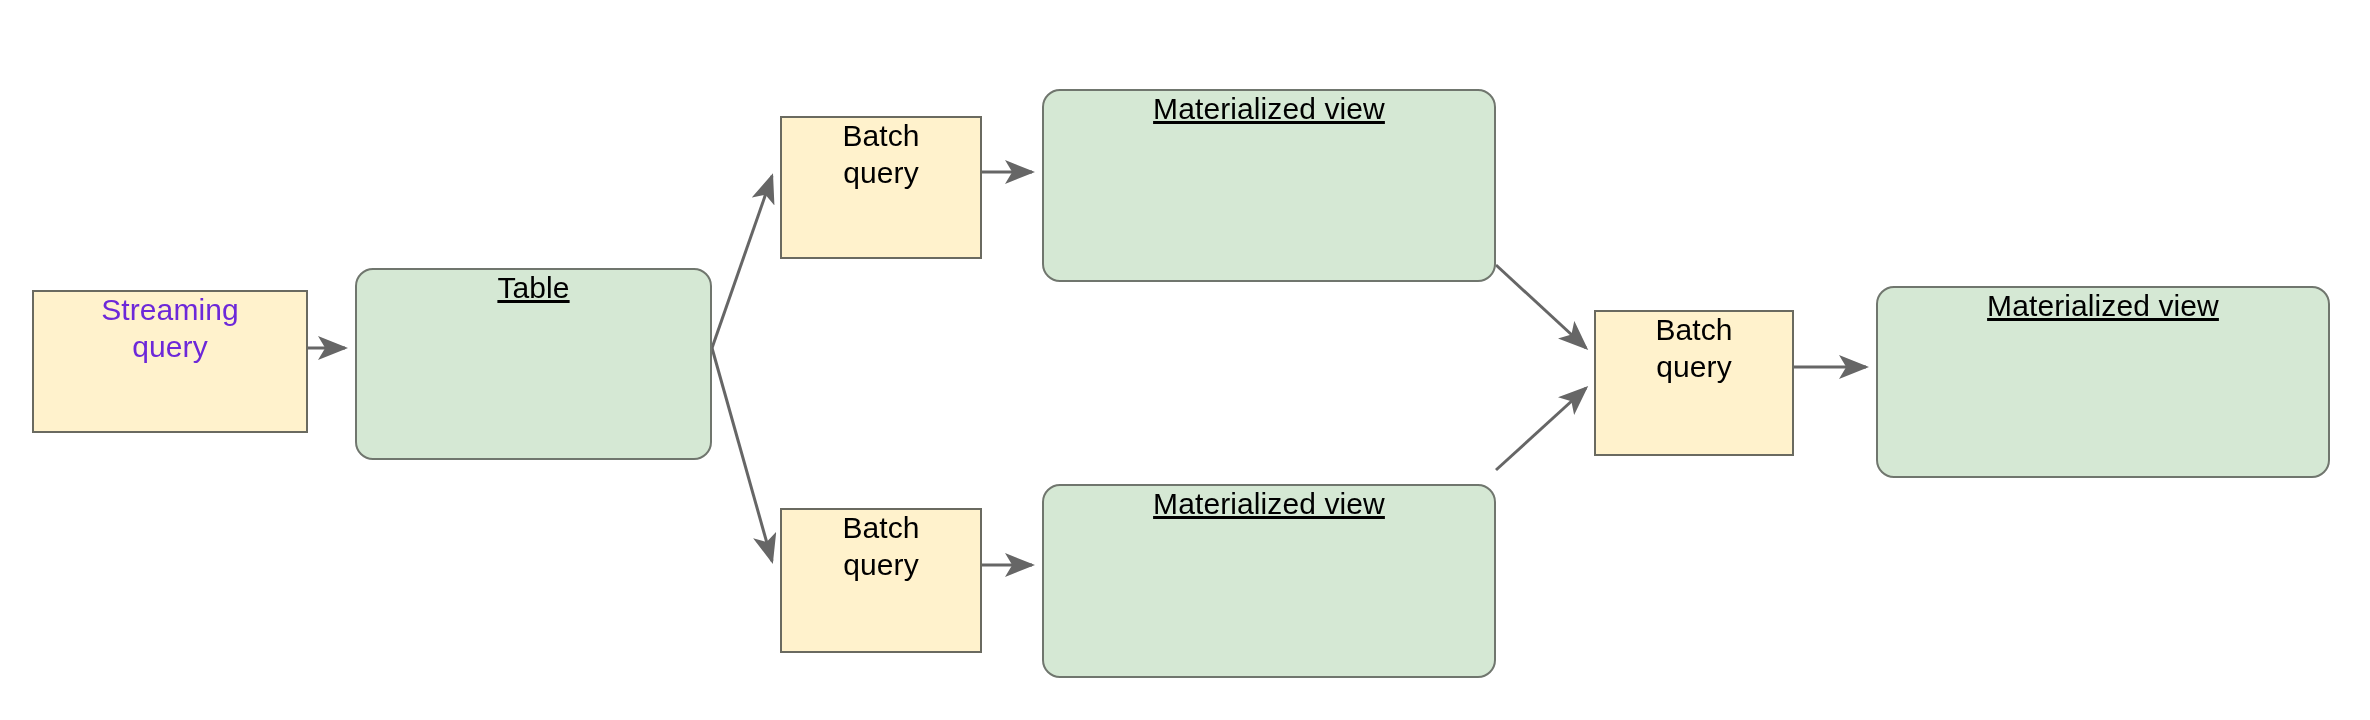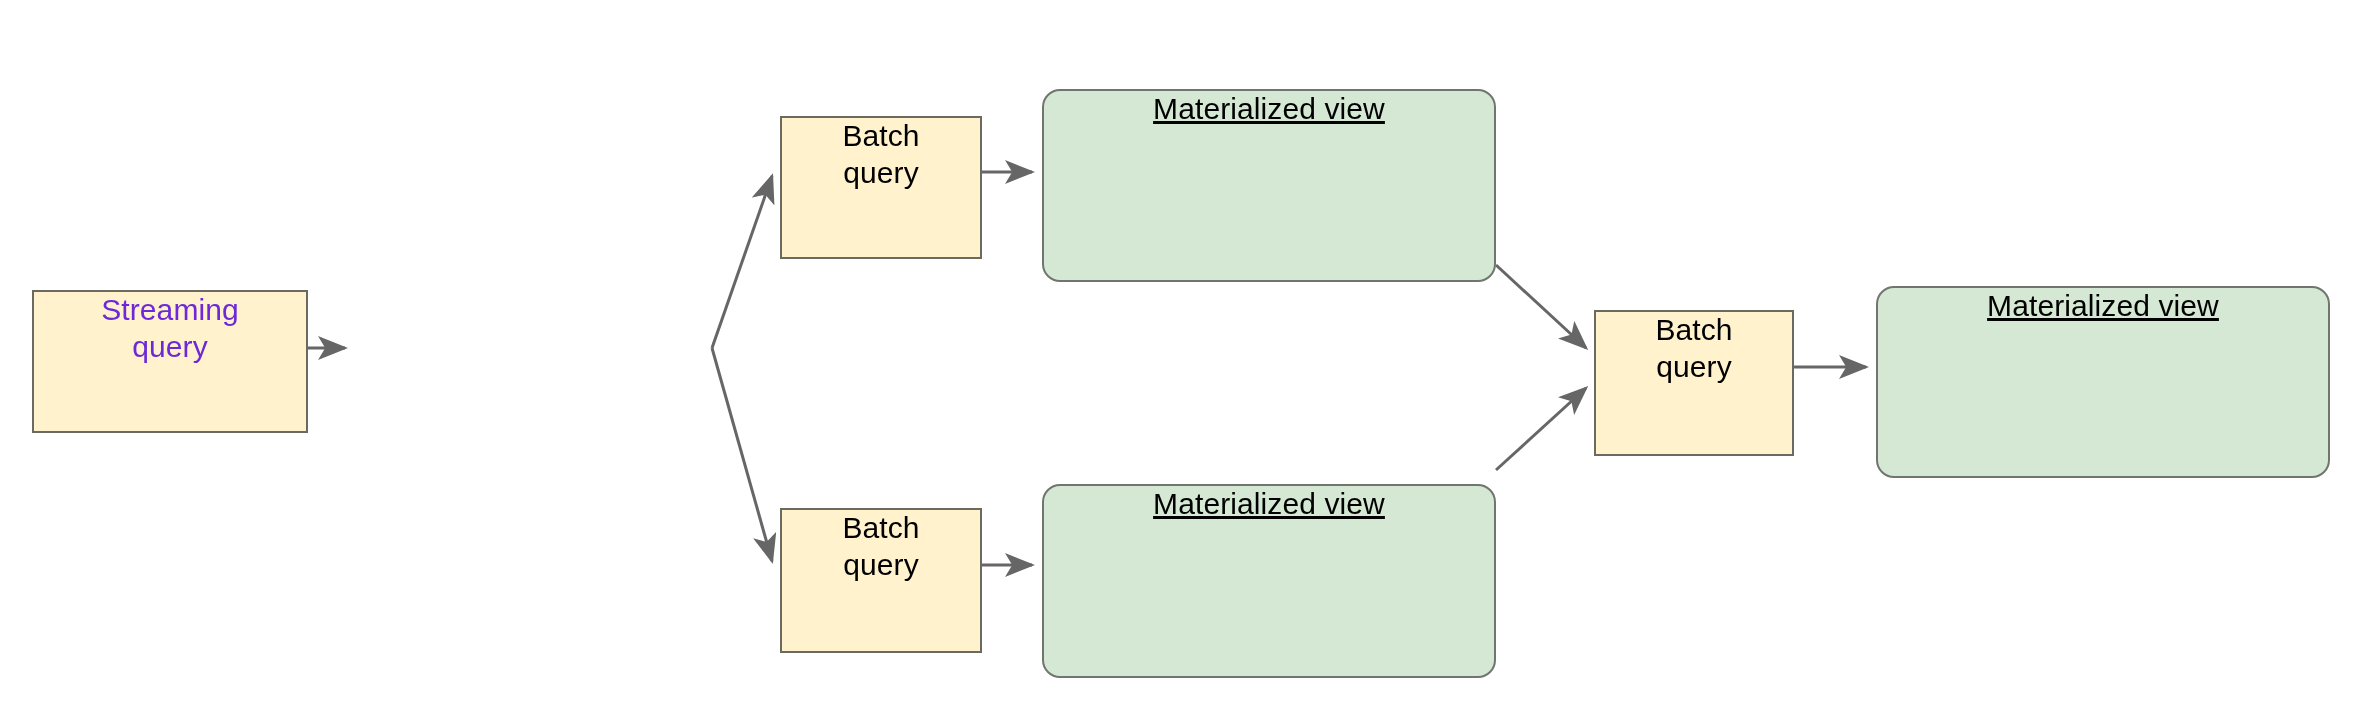--- a/index.html
+++ b/index.html
@@ -84,20 +84,23 @@
     <path fill="none" stroke="#666666" stroke-width="3" marker-end="url(#arrowhead)" d="M 1496 470 L 1586 388"></path>
 
     <path fill="none" stroke="#666666" stroke-width="3" marker-end="url(#arrowhead)" d="M 1794 367 L 1866 367"></path>
   </svg>
 
   <div class="node query" id="n-streaming-query" style="left: 32px; top: 274px; width: 276px; height: 143px; background: rgb(255, 242, 204); border-color: rgb(106, 106, 96); color: #6d28d9;">
     <span class="node-label">Streaming
 query</span>
   </div>
 
+  <div class="node store" id="n-table" style="left: 355px; top: 252px; width: 357px; height: 192px; background: rgb(213, 232, 212); border-color: rgb(112, 118, 110); color: rgb(0, 0, 0);">
+    <span class="node-label">Table</span>
+  </div>
 
   <div class="node query" id="n-batch-query-top" style="left: 780px; top: 100px; width: 202px; height: 143px; background: rgb(255, 242, 204); border-color: rgb(106, 106, 96); color: rgb(0, 0, 0);">
     <span class="node-label">Batch
 query</span>
   </div>
 
   <div class="node store" id="n-materialized-view-top" style="left: 1042px; top: 73px; width: 454px; height: 193px; background: rgb(213, 232, 212); border-color: rgb(112, 118, 110); color: rgb(0, 0, 0);">
     <span class="node-label">Materialized view</span>
   </div>
 

